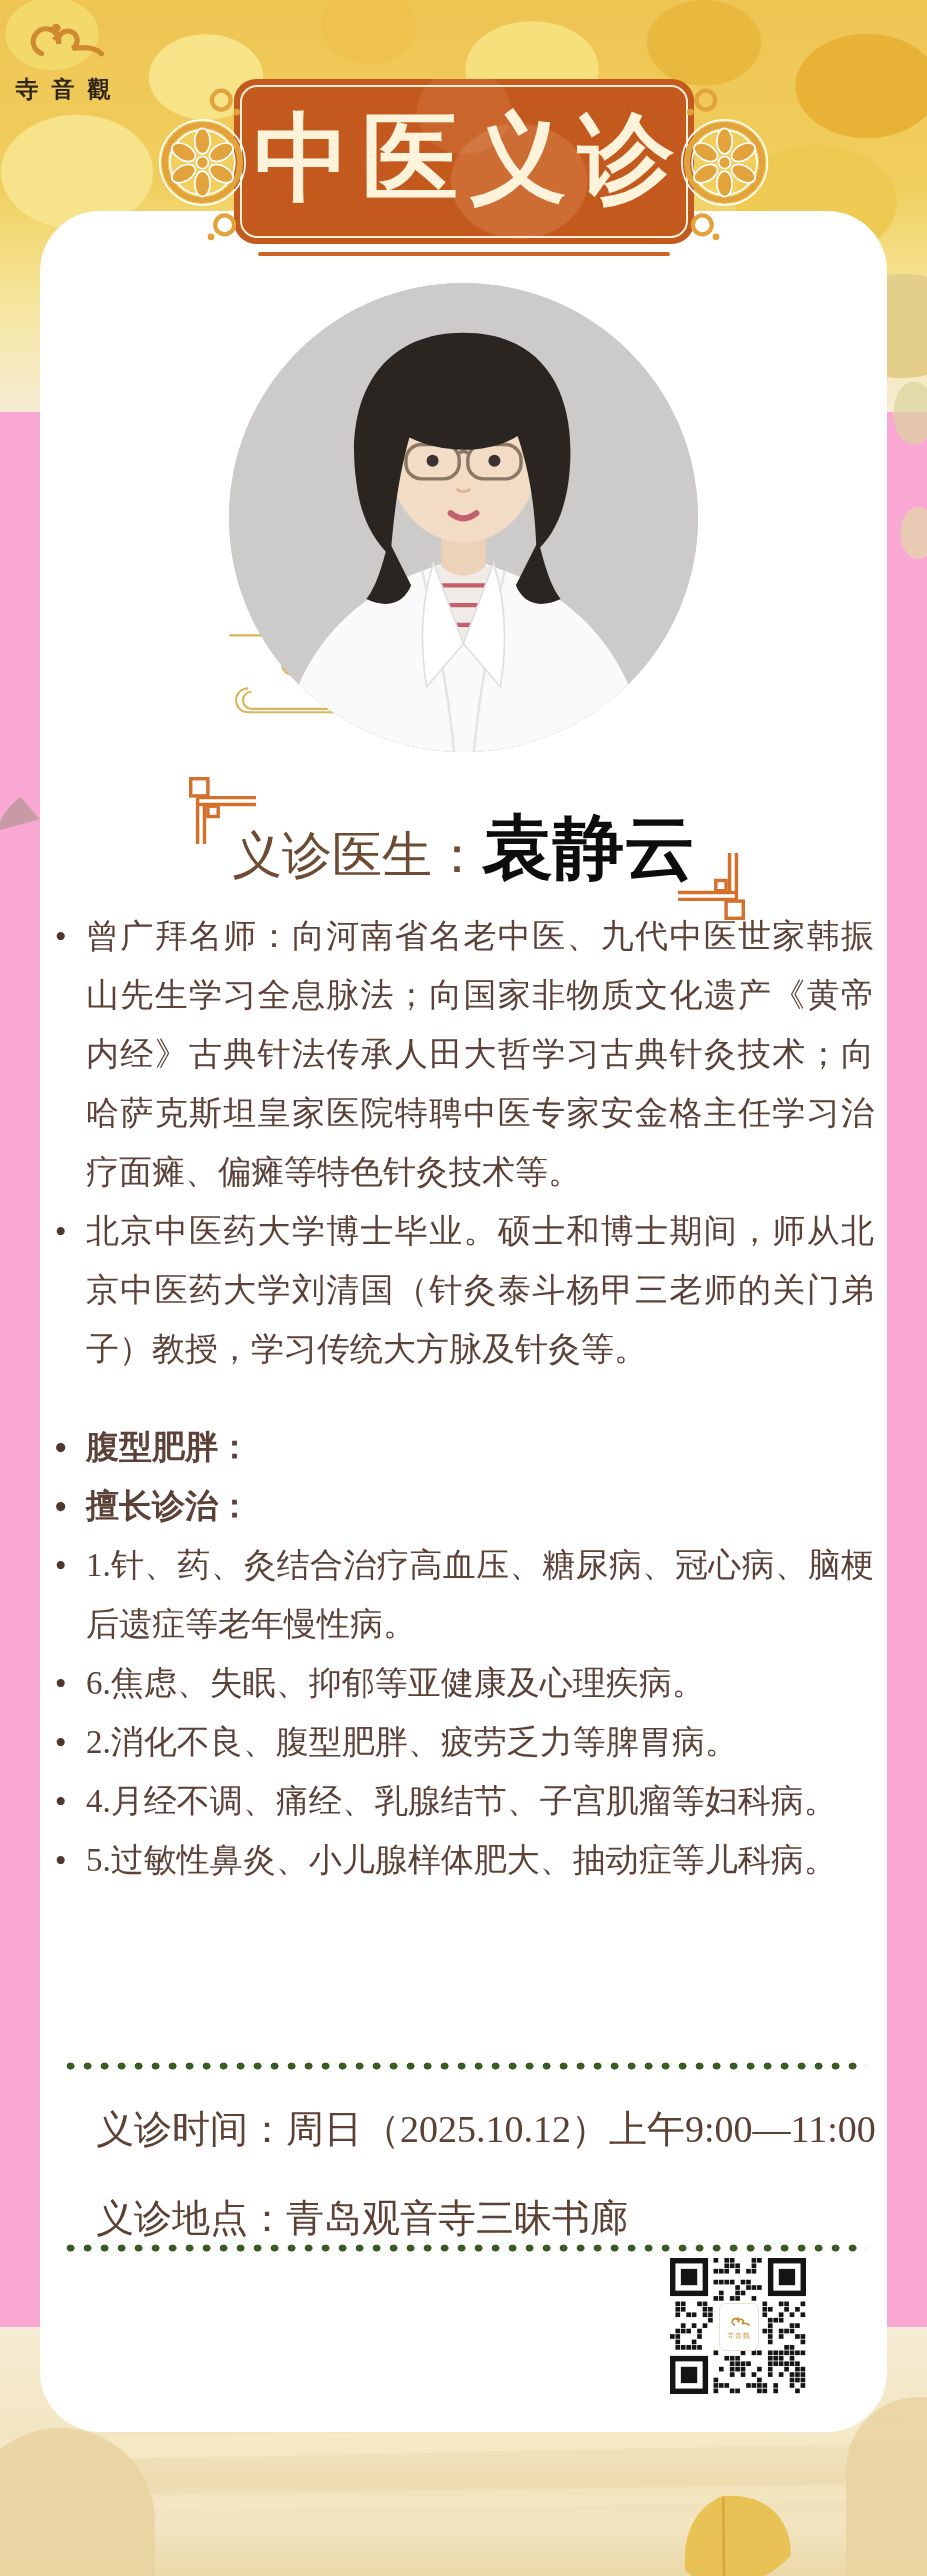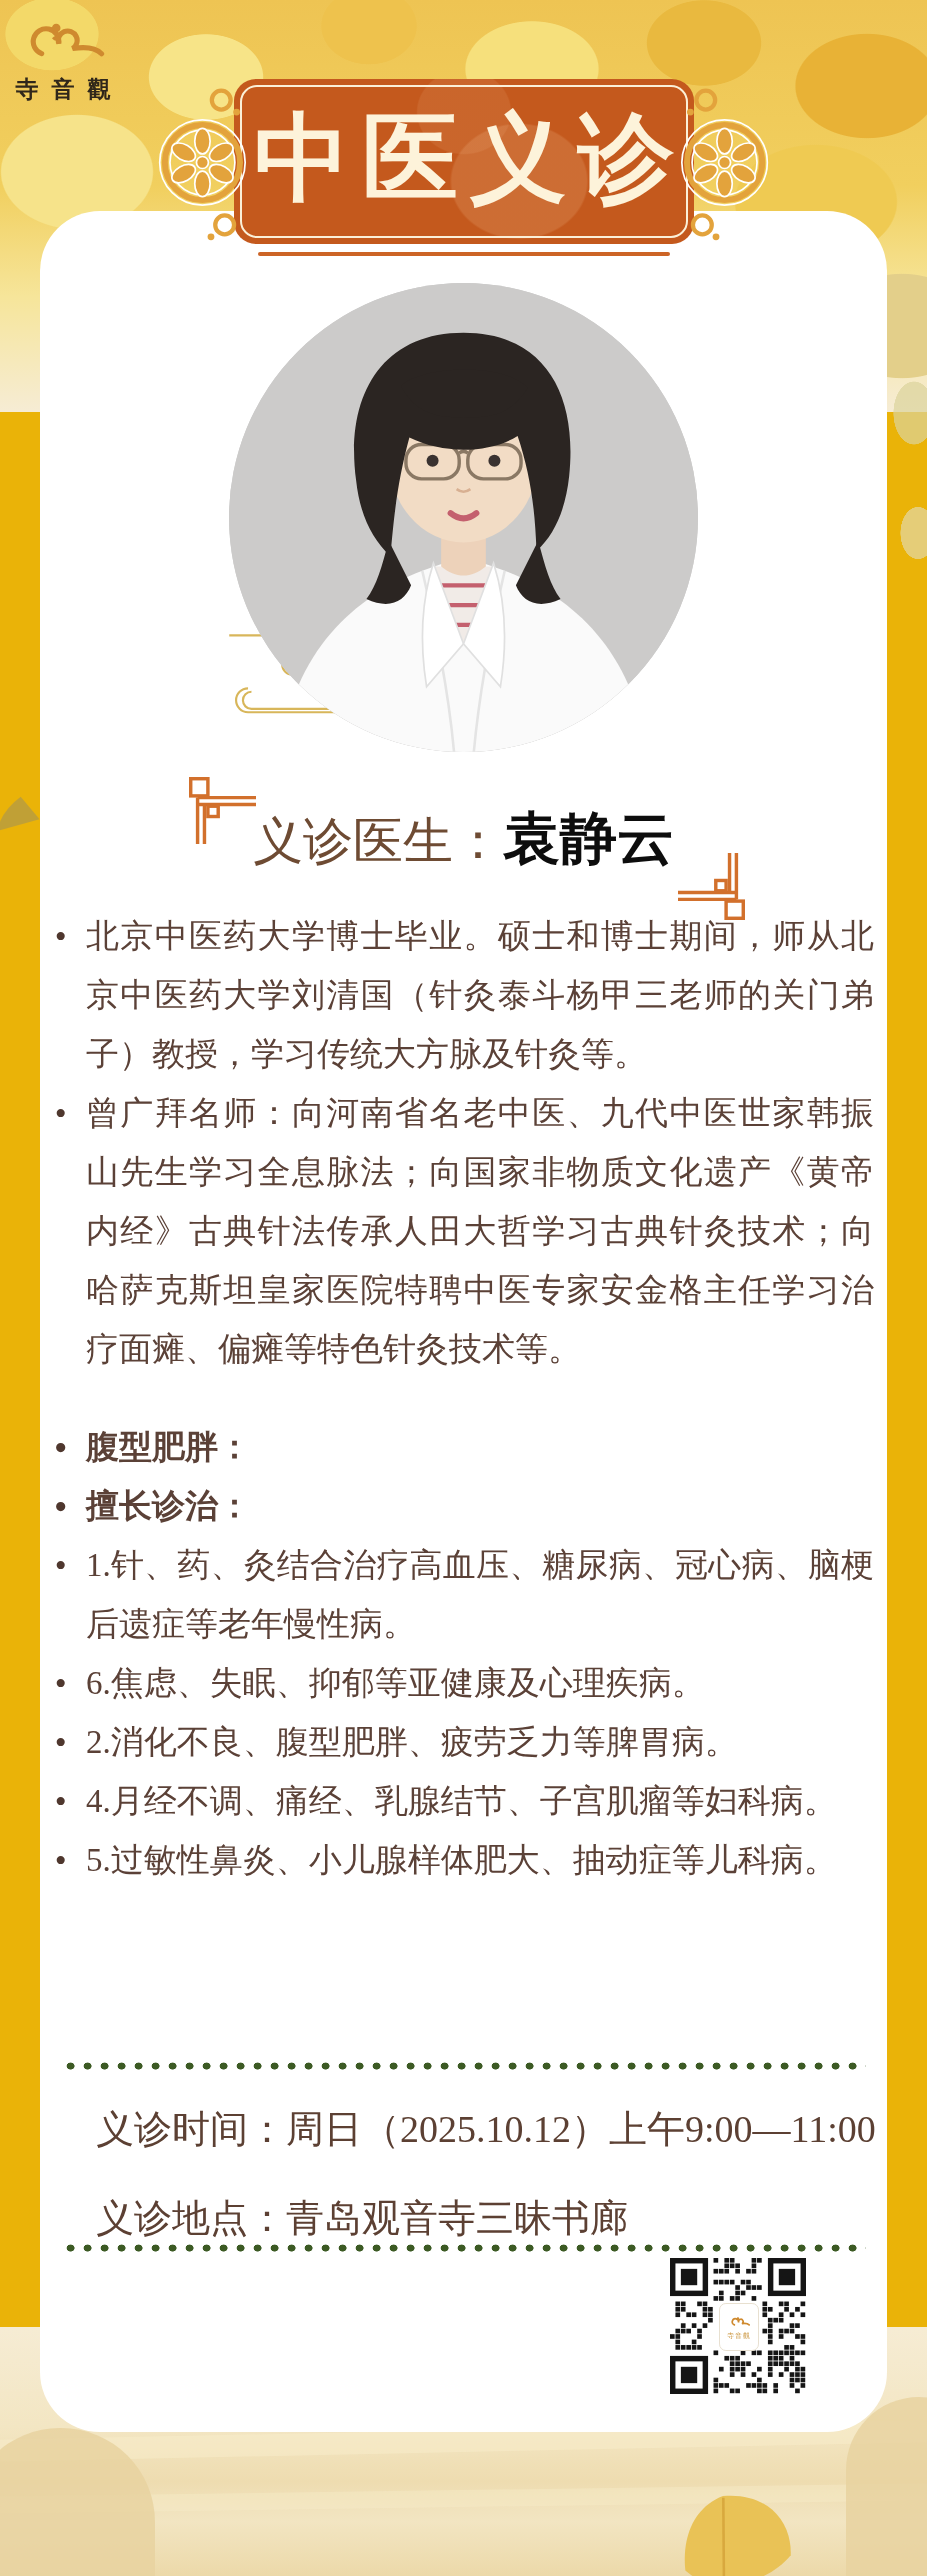--- a/index.html
+++ b/index.html
@@ -1,17 +1,17 @@
 <!DOCTYPE html>
 <html style="font-size:13.7px"><head>
 <meta charset="utf-8">
 <style>
   html,body{margin:0;padding:0;}
   body{background:#d8d0b8;font-family:"Liberation Serif","DejaVu Serif",serif;}
-  .poster{position:relative;width:927px;height:2576px;margin:0 auto;background:#eab308;overflow:hidden;}
+  .poster{position:relative;width:927px;height:2576px;margin:0 auto;background:#f9a8d4;overflow:hidden;}
 
   
   .bg-top{position:absolute;left:0;top:0;width:927px;height:412px;
     background:
       radial-gradient(77px 60px at 52px 34px,#f3d969 0 60%,transparent 61%),
       radial-gradient(103px 77px at 206px 77px,#f7e488 0 55%,transparent 56%),
       radial-gradient(86px 69px at 369px 26px,#eec24d 0 55%,transparent 56%),
       radial-gradient(120px 86px at 532px 69px,#f6e07c 0 55%,transparent 56%),
       radial-gradient(103px 77px at 704px 43px,#e9b93f 0 55%,transparent 56%),
       radial-gradient(129px 94px at 867px 86px,#e8b236 0 55%,transparent 56%),
@@ -62,21 +62,21 @@
   .gold-cloud{position:absolute;left:222px;top:620px;z-index:1;}
   .photo{position:absolute;left:229px;top:283px;width:469px;height:469px;border-radius:50%;overflow:hidden;background:#cccbca;z-index:2;}
 
   
   .heading{position:absolute;left:120px;top:777px;width:687px;height:142px;z-index:3;}
   .bracket{position:absolute;}
   .bracket.tl{left:69px;top:0;}
   .bracket.br{left:558px;top:76px;transform:rotate(180deg);}
   .heading-text{position:absolute;left:0;top:24px;width:100%;text-align:center;white-space:nowrap;}
   .heading-label{font-size:50px;font-weight:normal;color:#6e4b33;}
-  .heading-name{font-size:57px;font-weight:bold;color:#0d0d0d;font-family:"Liberation Sans","DejaVu Sans",sans-serif;margin-top:44px;}
+  .heading-name{font-size:71px;font-weight:bold;color:#0d0d0d;font-family:"Liberation Sans","DejaVu Sans",sans-serif;margin-top:44px;}
 
   
   .copy{position:absolute;left:53px;top:907px;width:821px;z-index:3;color:#5b4137;}
   .copy ul{list-style:none;margin:0;padding:0;}
   .copy li{position:relative;padding-left:33px;font-size:33px;line-height:59px;text-align:justify;}
   .copy li::before{content:"\2022";position:absolute;left:1.7px;top:0;font-size:34px;color:#4f372e;}
   .copy li.bold{font-weight:bold;}
   .copy li.gap{margin-top:39px;}
 
   
@@ -244,22 +244,22 @@
       </g>
       <rect x="22" y="34" width="12" height="12" fill="none" stroke="#d2702c" stroke-width="4"></rect>
     </svg>
     <div class="heading-text">
       <span class="heading-label">义诊医生：</span><span class="heading-name">袁静云</span>
     </div>
   </div>
 
   <div class="copy">
     <ul>
+      <li><span>曾广拜名师：向河南省名老中医、九代中医世家韩振山先生学习全息脉法；向国家非物质文化遗产《黄帝内经》古典针法传承人田大哲学习古典针灸技术；向哈萨克斯坦皇家医院特聘中医专家安金格主任学习治疗面瘫、偏瘫等特色针灸技术等。</span></li>
       <li><span>北京中医药大学博士毕业。硕士和博士期间，师从北京中医药大学刘清国（针灸泰斗杨甲三老师的关门弟子）教授，学习传统大方脉及针灸等。</span></li>
-      <li><span>曾广拜名师：向河南省名老中医、九代中医世家韩振山先生学习全息脉法；向国家非物质文化遗产《黄帝内经》古典针法传承人田大哲学习古典针灸技术；向哈萨克斯坦皇家医院特聘中医专家安金格主任学习治疗面瘫、偏瘫等特色针灸技术等。</span></li>
       <li class="bold gap"><span>腹型肥胖：</span></li>
       <li class="bold"><span>擅长诊治：</span></li>
       <li><span>1.针、药、灸结合治疗高血压、糖尿病、冠心病、脑梗后遗症等老年慢性病。</span></li>
       <li><span>6.焦虑、失眠、抑郁等亚健康及心理疾病。</span></li>
       <li><span>2.消化不良、腹型肥胖、疲劳乏力等脾胃病。</span></li>
       <li><span>4.月经不调、痛经、乳腺结节、子宫肌瘤等妇科病。</span></li>
       <li><span>5.过敏性鼻炎、小儿腺样体肥大、抽动症等儿科病。</span></li>
     </ul>
   </div>
 

